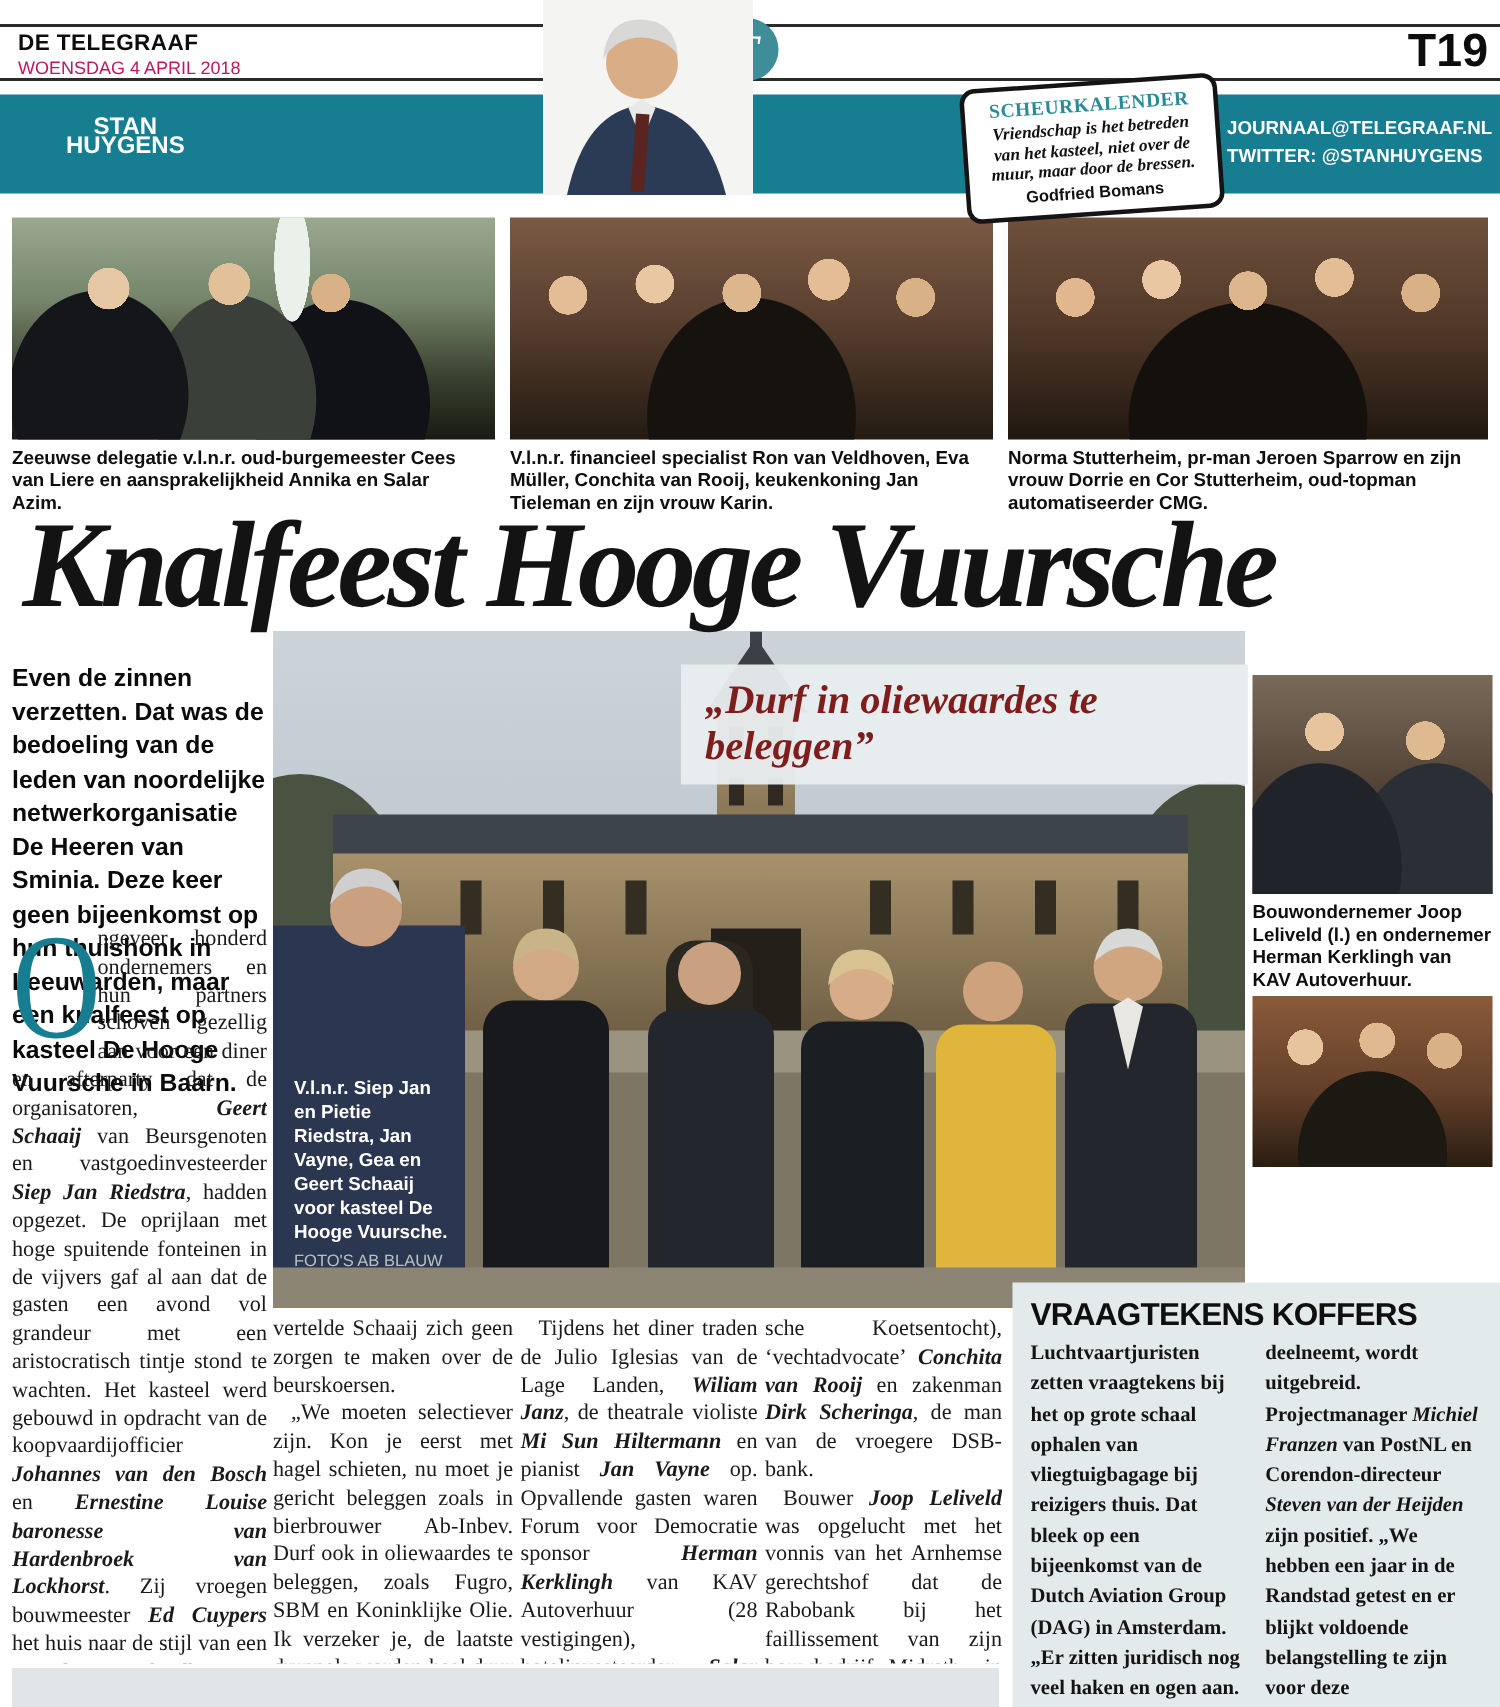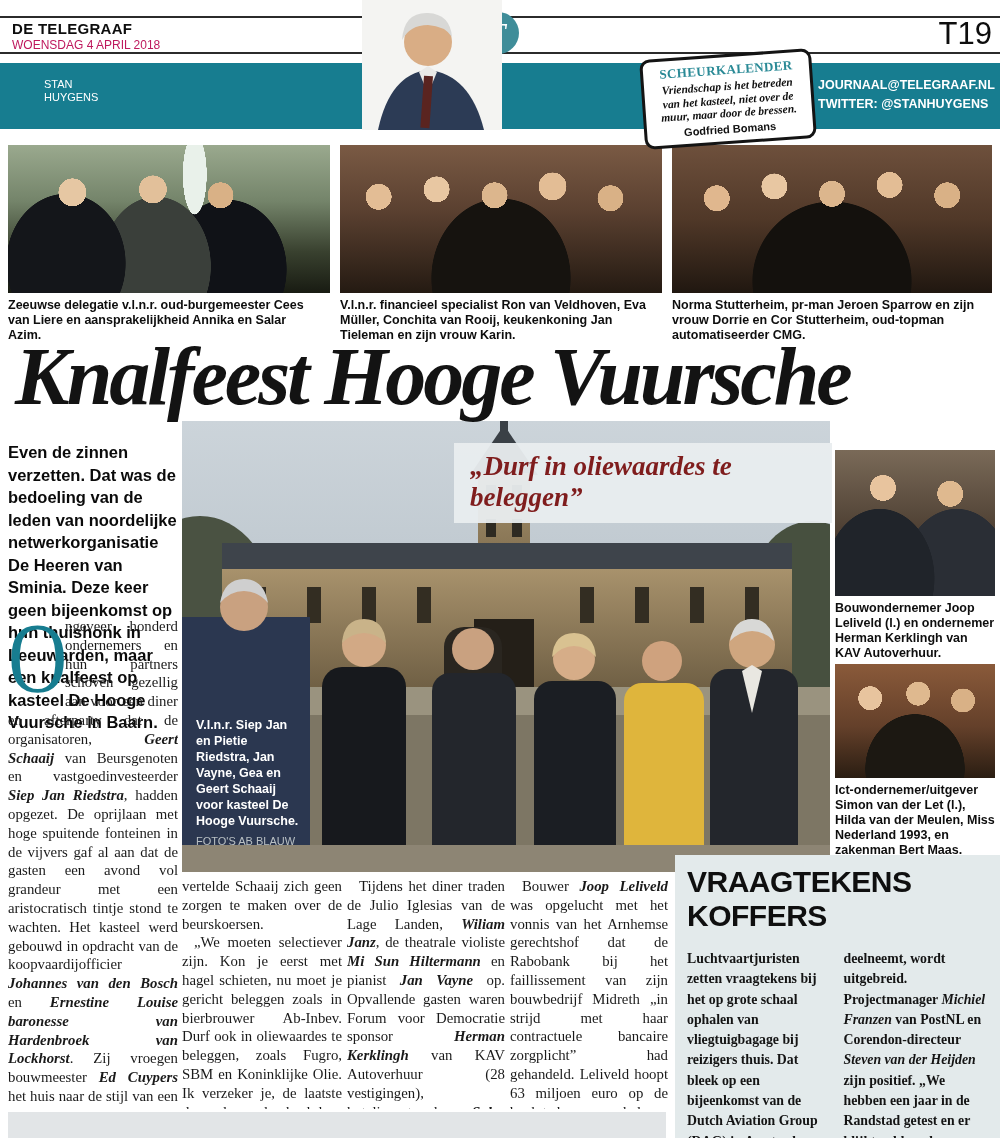--- a/index.html
+++ b/index.html
@@ -4,28 +4,28 @@
 <style>
   html,body{margin:0;padding:0;background:#777;}
   #page{position:relative;width:1000px;height:1138px;background:#fff;overflow:hidden;
         font-family:"Liberation Serif",serif;color:#1c1c1c;}
   
   .ruleA{position:absolute;left:0;right:0;top:16px;height:2px;background:#2b2b2b;}
   .ruleB{position:absolute;left:0;right:0;top:52px;height:2px;background:#2b2b2b;}
   .masthead{position:absolute;left:12px;top:20px;z-index:2;}
   .mast-title{font-family:"Liberation Sans",sans-serif;font-weight:900;font-size:15px;letter-spacing:.3px;color:#0d0d0d;}
   .mast-date{font-family:"Liberation Sans",sans-serif;font-size:12px;color:#be185d;margin-top:1px;}
-  .pageno{position:absolute;right:8px;top:16px;font-family:"Liberation Sans",sans-serif;font-weight:400;font-size:31px;color:#0d0d0d;z-index:2;margin-left:12px;}
+  .pageno{position:absolute;right:8px;top:16px;font-family:"Liberation Sans",sans-serif;font-weight:700;font-size:31px;color:#0d0d0d;z-index:2;margin-left:12px;}
   .logo-circle{position:absolute;left:477px;top:12px;width:42px;height:42px;border-radius:50%;background:#3f8d99;
         color:#fff;display:flex;align-items:center;justify-content:center;z-index:3;
         font-family:"Liberation Serif",serif;font-style:italic;font-weight:700;font-size:27px;}
   
   .banner{position:absolute;left:0;top:63px;width:1000px;height:66px;background:#177d90;z-index:1;}
-  .stan{position:absolute;left:44px;top:78px;z-index:4;color:#fff;text-align:left;
-        font-family:"Liberation Sans",sans-serif;font-weight:400;font-size:11px;line-height:13px;}
+  .stan{position:absolute;left:44px;top:78px;z-index:4;color:#fff;text-align:center;
+        font-family:"Liberation Sans",sans-serif;font-weight:700;font-size:16px;line-height:13px;}
   .journaal{position:absolute;left:98px;top:60px;z-index:6;color:#fff;
         font-family:"Liberation Serif",serif;font-weight:700;font-size:63px;line-height:1;letter-spacing:1px;}
   .man-photo{position:absolute;left:362px;top:0;width:140px;height:130px;z-index:5;}
   .contact{position:absolute;left:818px;top:76px;z-index:4;color:#fff;
         font-family:"Liberation Sans",sans-serif;font-weight:800;font-size:12.5px;line-height:19px;}
   .scheur{position:absolute;left:642px;top:54px;width:172px;z-index:7;transform:rotate(-4deg);
         background:#fff;border:3px solid #141414;border-radius:10px;padding:5px 8px 6px;text-align:center;box-sizing:border-box;}
   .scheur-title{color:#2a8a96;font-weight:700;font-size:13px;letter-spacing:.4px;font-family:"Liberation Serif",serif;}
   .scheur-quote{font-style:italic;font-weight:700;font-size:11.5px;line-height:13.5px;color:#101010;margin-top:2px;}
   .scheur-attr{font-weight:700;font-size:11px;color:#101010;margin-top:2px;font-family:"Liberation Sans",sans-serif;}
@@ -96,21 +96,21 @@
   #col3{left:347px;top:877px;width:158px;height:232px;}
   #col4{left:510px;top:877px;width:158px;height:232px;}
   .bodycol p{margin:0;}
   .bodycol p.ind{text-indent:12px;}
   .dropcap{float:left;width:50px;height:78px;margin:3px 7px 0 0;color:#177d90;
         font-family:"Liberation Serif",serif;font-size:100px;line-height:76px;transform:scaleX(.82);transform-origin:left top;}
   .rich-b{font-weight:700;font-style:italic;}
   
   .vbox{position:absolute;left:675px;top:855px;width:325px;height:283px;background:#e3eaeb;
         padding:10px 12px;box-sizing:border-box;}
-  .vhead{font-family:"Liberation Sans",sans-serif;font-weight:900;font-size:30px;letter-spacing:-.5px;color:#0f0f0f;margin-bottom:16px;}
+  .vhead{font-family:"Liberation Sans",sans-serif;font-weight:900;font-size:21px;letter-spacing:-.5px;color:#0f0f0f;margin-bottom:3px;}
   .vcols{display:flex;gap:12px;}
   .vcol{width:50%;font-weight:700;font-size:13.8px;line-height:20.3px;color:#141414;text-align:left;}
   
   .teaser{position:absolute;left:8px;top:1112px;width:658px;height:26px;background:#e2e5e7;overflow:hidden;text-align:center;}
   .teaser-text{margin-top:13px;font-family:"Liberation Sans",sans-serif;font-weight:900;font-size:57px;letter-spacing:-1px;color:#0d0d0d;}
 </style>
 </head>
 <body>
 
 <div id="page">
@@ -223,34 +223,34 @@
     <div class="pullquote">„Durf in oliewaardes te beleggen”</div>
     <div class="photocap">
       <span>V.l.n.r. Siep Jan en Pietie Riedstra, Jan Vayne, Gea en Geert Schaaij voor kasteel De Hooge Vuursche.</span>
       <div class="photocredit">FOTO'S AB BLAUW</div>
     </div>
   </div>
 
   <div id="sp1" class="photo"></div>
   <div id="sp1cap" class="cap">Bouwondernemer Joop Leliveld (l.) en ondernemer Herman Kerklingh van KAV Autoverhuur.</div>
   <div id="sp2" class="photo"></div>
-  <div id="sp2cap" class="cap">Ict-ondernemer/uitgever Simon van der Let (l.), Hilda van der Meulen, Miss Nederland 1993, en zakenman Bert Maas.</div>
 
   <div id="col1" class="bodycol">
     <p><span class="dropcap">O</span><span>ngeveer honderd ondernemers en hun partners schoven gezellig aan voor een diner en afterparty dat de organisatoren, <span class="rich-b">Geert Schaaij</span> van Beursgenoten en vastgoedinvesteerder <span class="rich-b">Siep Jan Riedstra</span>, hadden opgezet. De oprijlaan met hoge spuitende fonteinen in de vijvers gaf al aan dat de gasten een avond vol grandeur met een aristocratisch tintje stond te wachten. Het kasteel werd gebouwd in opdracht van de koopvaardijofficier <span class="rich-b">Johannes van den Bosch</span> en <span class="rich-b">Ernestine Louise baronesse van Hardenbroek van Lockhorst</span>. Zij vroegen bouwmeester <span class="rich-b">Ed Cuypers</span> het huis naar de stijl van een Noord-Duits landhuis te ontwerpen.</span></p>
 
   </div>
   <div id="col2" class="bodycol">
     <p>vertelde Schaaij zich geen zorgen te maken over de beurskoersen.</p>
     <p class="ind">„We moeten selectiever zijn. Kon je eerst met hagel schieten, nu moet je gericht beleggen zoals in bierbrouwer Ab-Inbev. Durf ook in oliewaardes te beleggen, zoals Fugro, SBM en Koninklijke Olie. Ik verzeker je, de laatste druppels worden heel duur verkocht. Verder voorspel ik een lange periode met heel lage rente, zoals in Japan”, zei Schaaij.</p>
   </div>
   <div id="col3" class="bodycol">
     <p class="ind">Tijdens het diner traden de Julio Iglesias van de Lage Landen, <span class="rich-b">Wiliam Janz</span>, de theatrale violiste <span class="rich-b">Mi Sun Hiltermann</span> en pianist <span class="rich-b">Jan Vayne</span> op. Opvallende gasten waren Forum voor Democratie sponsor <span class="rich-b">Herman Kerklingh</span> van KAV Autoverhuur (28 vestigingen), hotelinvesteerder <span class="rich-b">Salar Azim</span> (onder meer het 40.000 m2 grote De Elderschans in het Zeeuwse Aardenburg), de Gooise tandarts  (organisator van De Gooi-</p>
   </div>
   <div id="col4" class="bodycol">
+    <p>sche Koetsentocht), ‘vechtadvocate’ <span class="rich-b">Conchita van Rooij</span> en zakenman <span class="rich-b">Dirk Scheringa</span>, de man van de vroegere DSB-bank.</p>
     <p class="ind">Bouwer <span class="rich-b">Joop Leliveld</span> was opgelucht met het vonnis van het Arnhemse gerechtshof dat de Rabobank bij het faillissement van zijn bouwbedrijf Midreth „in strijd met haar contractuele bancaire zorgplicht” had gehandeld. Leliveld hoopt 63 miljoen euro op de bank te kunnen verhalen.</p>
   </div>
 
   <div class="vbox">
     <div class="vhead">VRAAGTEKENS KOFFERS</div>
     <div class="vcols">
       <div class="vcol">Luchtvaartjuristen zetten vraagtekens bij het op grote schaal ophalen van vliegtuigbagage bij reizigers thuis. Dat bleek op een bijeenkomst van de Dutch Aviation Group (DAG) in Amsterdam. „Er zitten juridisch nog veel haken en ogen aan. Bijvoorbeeld over veiligheid en smokkel, maar ook over aansprakelijkheid en het juiste klaagloket”, zei jurist  op de DAG van het Luchtrecht in</div>
       <div class="vcol">deelneemt, wordt uitgebreid. Projectmanager <span class="rich-b">Michiel Franzen</span> van PostNL en Corendon-directeur <span class="rich-b">Steven van der Heijden</span> zijn positief. „We hebben een jaar in de Randstad getest en er blijkt voldoende belangstelling te zijn voor deze bagageservice.” Ook andere vakantievliegers als TUI en Transavia tonen interesse. De prijzen, vanaf 25 euro, zullen volgens Franzen meer gaan variëren al naar gelang de afstand. „Wij halen</div>
     </div>
   </div>

